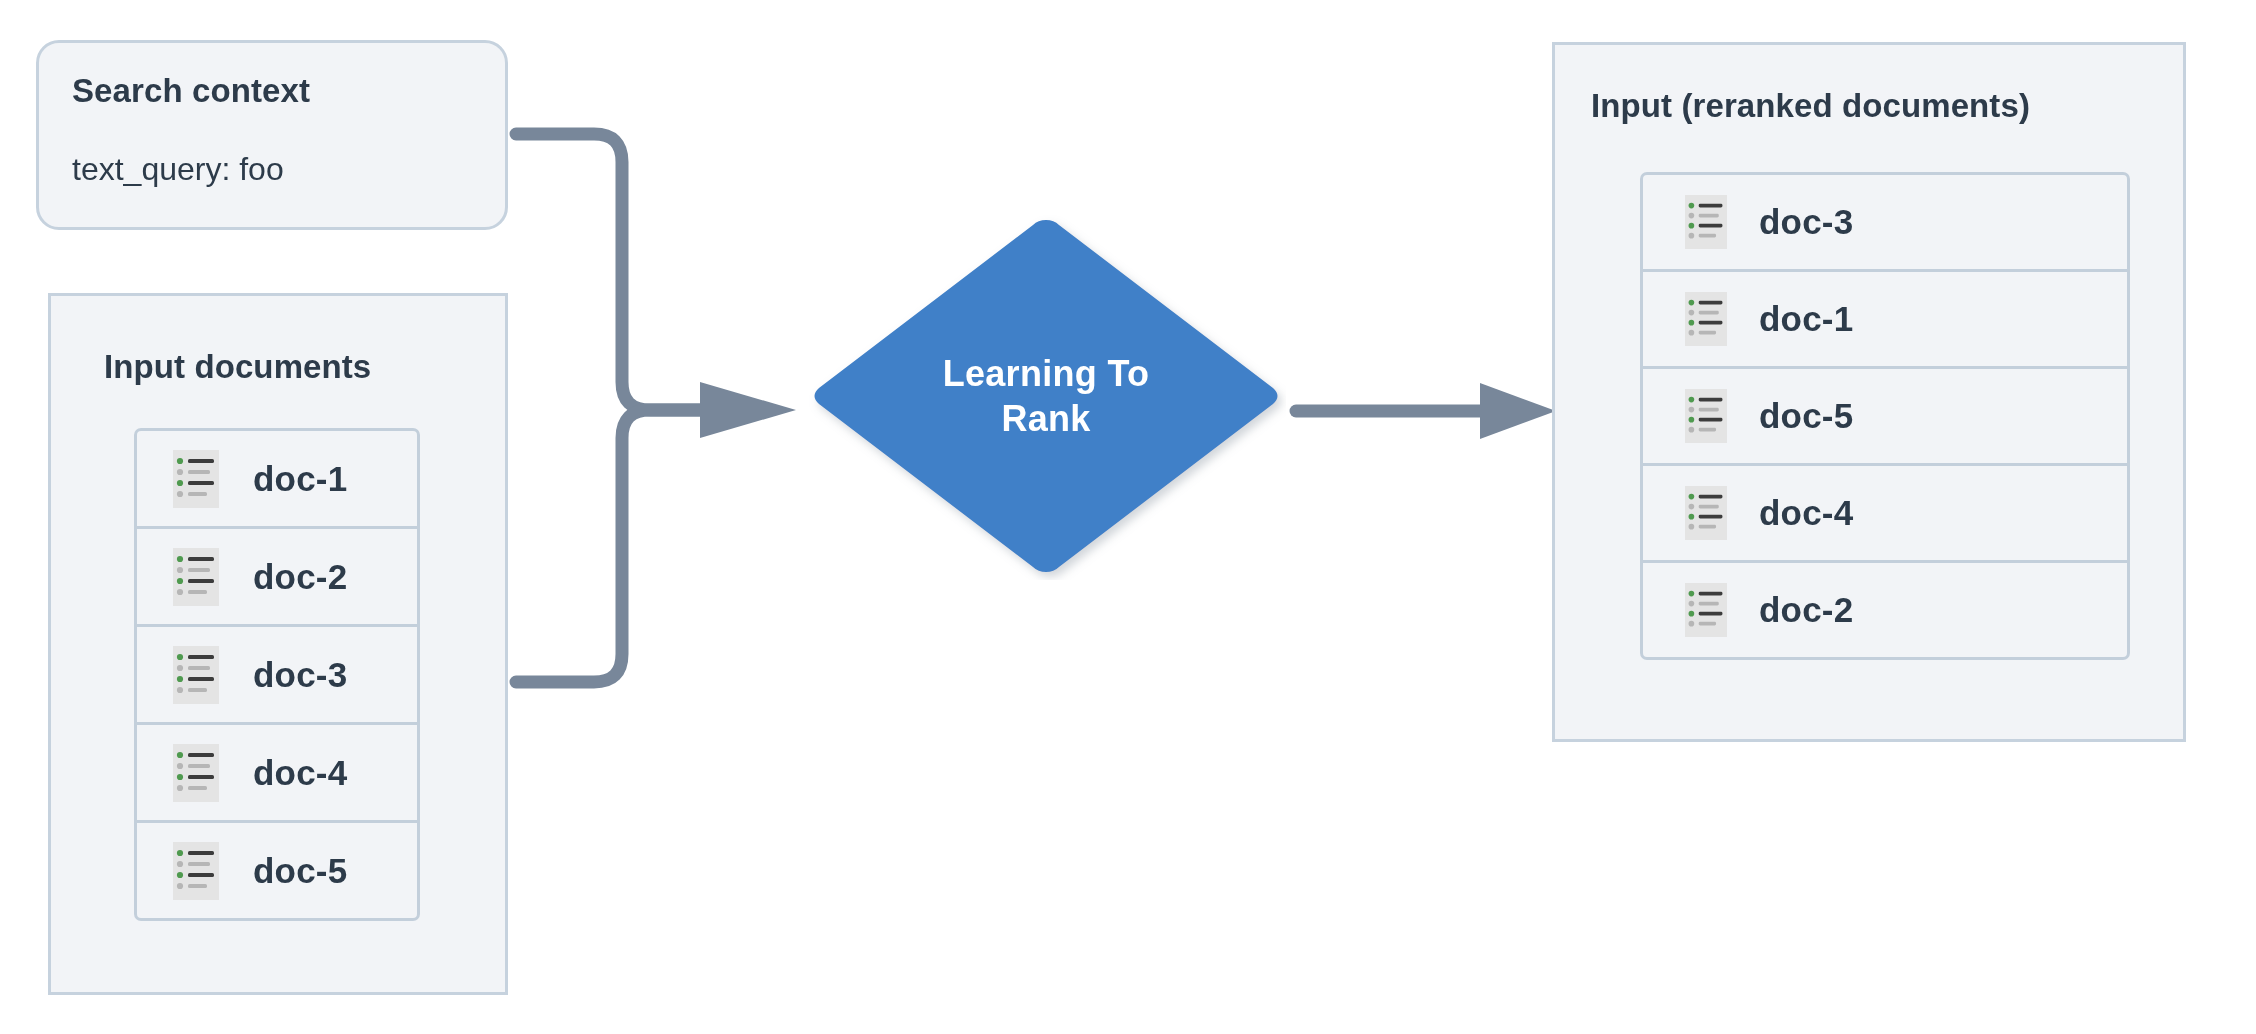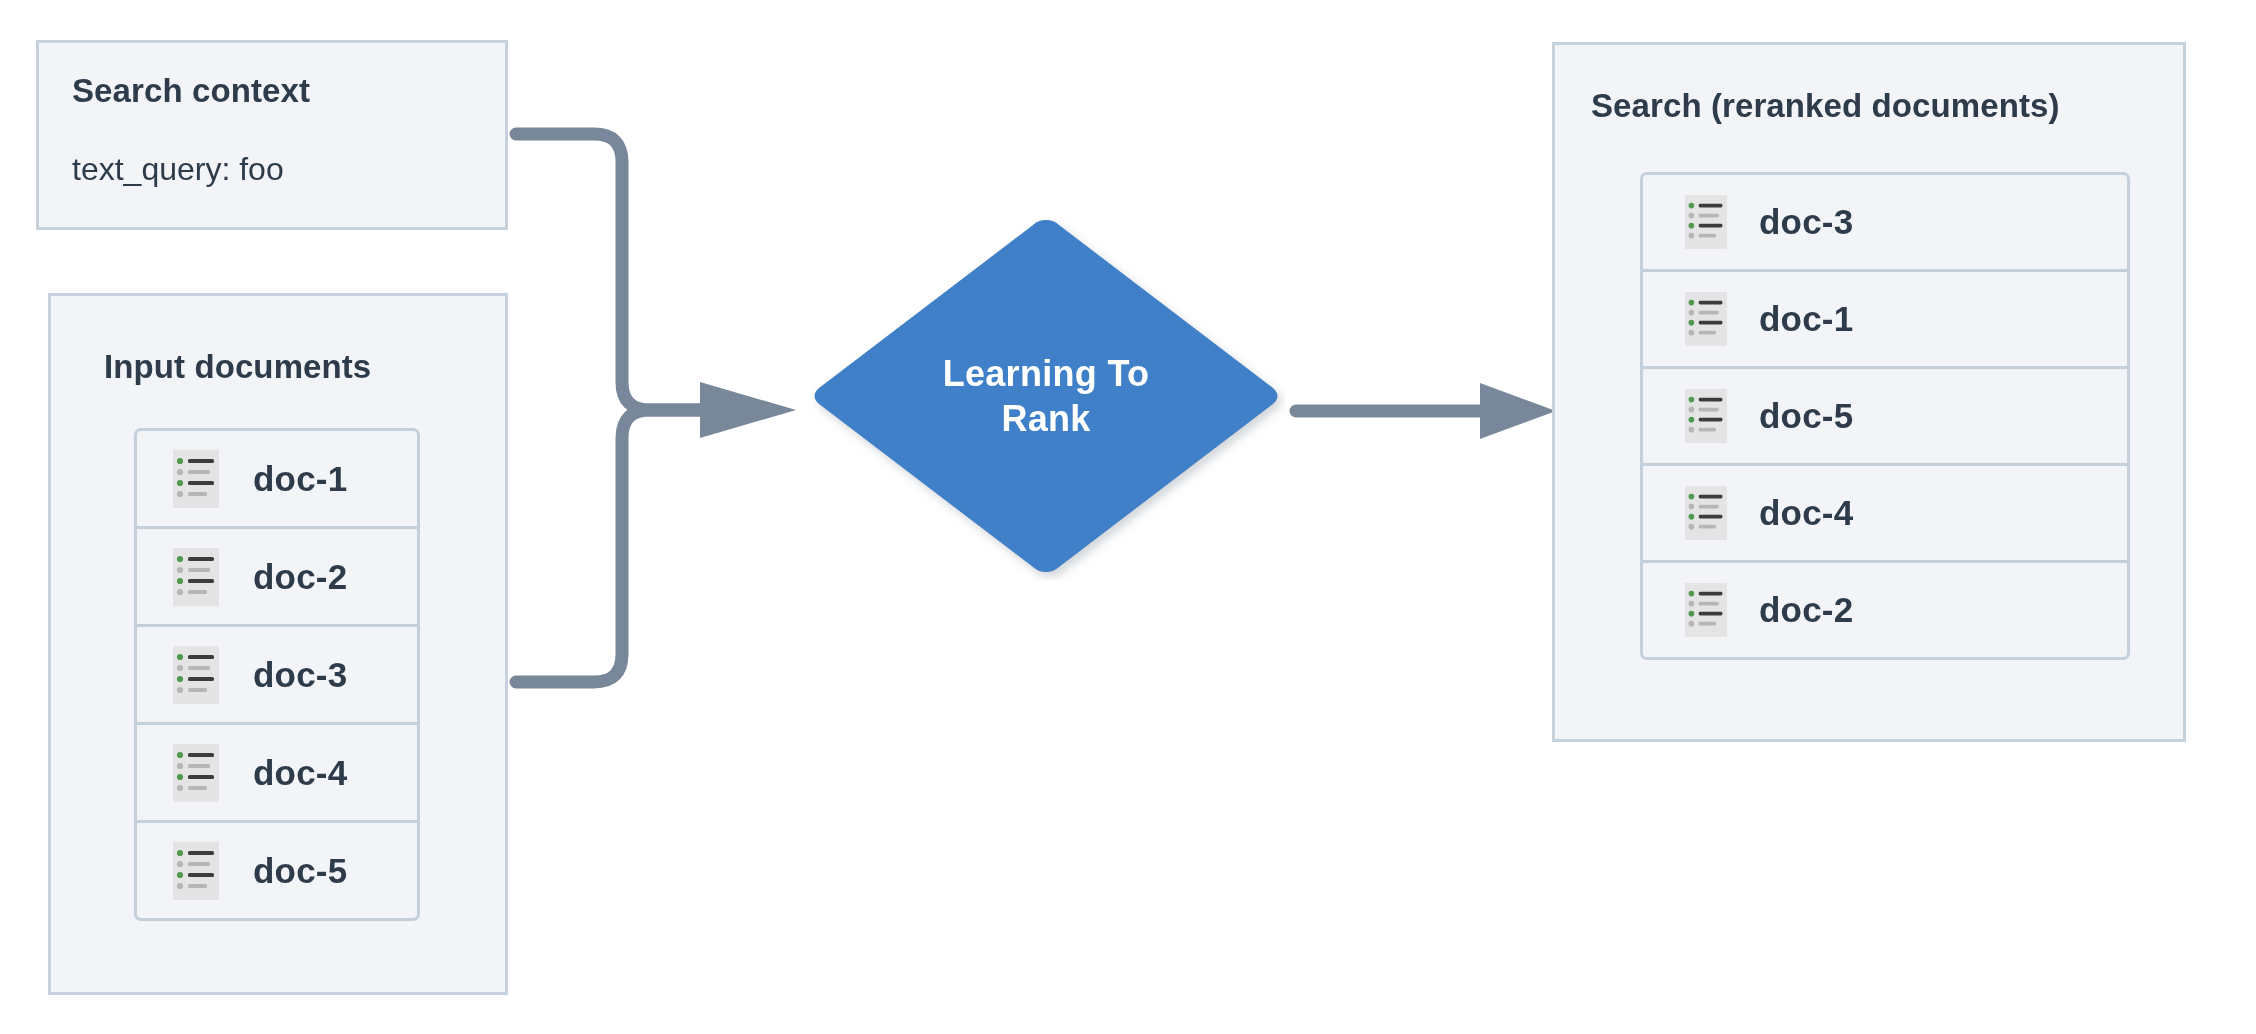--- a/index.html
+++ b/index.html
@@ -46,20 +46,21 @@
     color: #2d3b4a;
     white-space: nowrap;
   }
 
   
   #search-context {
     left: 36px;
     top: 40px;
     width: 472px;
     height: 190px;
+    border-radius: 23px;
   }
   #search-context .panel-title { left: 33px; top: 29px; }
   #search-context .panel-subtitle { left: 33px; top: 108px; text-align: right; }
 
   
   #input-documents {
     left: 48px;
     top: 293px;
     width: 460px;
     height: 702px;
@@ -277,21 +278,21 @@
     </svg>
     <div id="ltr-label">
       <span>
         <span>Learning To</span><br>
         <span>Rank</span>
       </span>
     </div>
   </div>
 
   <div class="panel" id="output-panel">
-    <div class="panel-title">Search (reranked documents)</div>
+    <div class="panel-title">Input (reranked documents)</div>
   </div>
 
   <div class="doc-list" id="output-doc-list">
       <div class="doc-row">
         <span class="doc-icon"><svg viewBox="0 0 46 54" width="100%" height="100%" preserveAspectRatio="xMidYMid meet">
             <circle cx="7" cy="9" r="3.1" fill="#4f9a4f"></circle>
             <rect x="15" y="7" width="26" height="4" rx="1.6" fill="#3c3c3c"></rect>
             <circle cx="7" cy="20" r="3.1" fill="#b6b6b6"></circle>
             <rect x="15" y="18" width="22" height="4" rx="1.6" fill="#b6b6b6"></rect>
             <circle cx="7" cy="31" r="3.1" fill="#4f9a4f"></circle>

